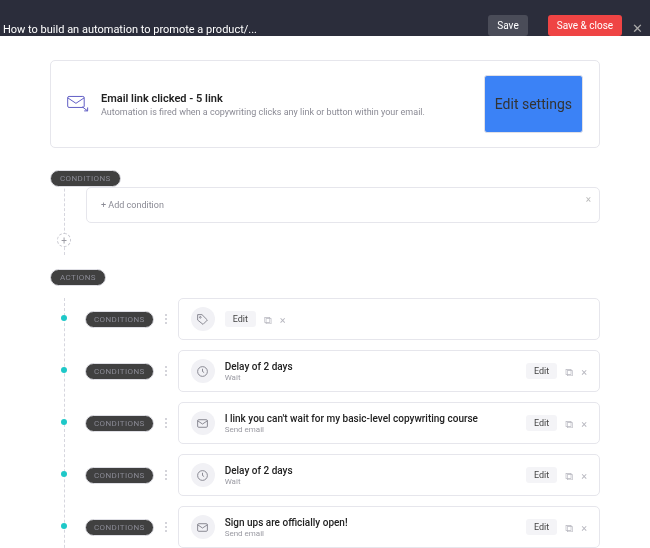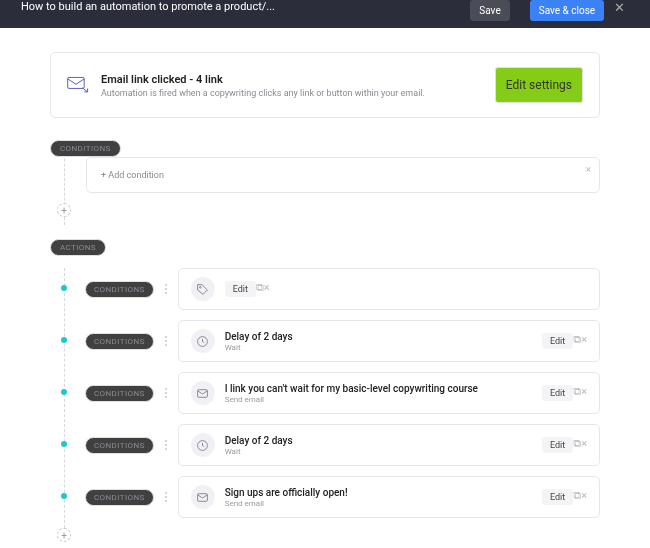--- a/index.html
+++ b/index.html
@@ -1,29 +1,29 @@
 <!DOCTYPE html>
 <html><head>
 <meta charset="utf-8">
 <style>
   *{box-sizing:border-box;margin:0;padding:0;font-family:-apple-system,BlinkMacSystemFont,"Segoe UI",Roboto,Arial,sans-serif}
   body{background:#fff;width:650px;height:548px;overflow:hidden}
-  .topbar{height:28px;background:#2b2d3b;display:flex;align-items:flex-start;padding:0 21px;color:#fff}
+  .topbar{height:36px;background:#2b2d3b;display:flex;align-items:flex-end;padding:0 3px;color:#fff}
   .topbar .title{font-size:11px;flex:1;white-space:nowrap;overflow:hidden;text-overflow:ellipsis}
   .btn{border:none;cursor:pointer;font-size:10px;border-radius:3px;padding:5px 9px}
   .btn-grey{background:#4a4c58;color:#fff;margin-right:20px}
-  .btn-purple{background:#3b82f6;color:#fff;margin-right:6px}
+  .btn-purple{background:#ef4444;color:#fff;margin-right:6px}
   .close{color:#aaa;font-size:13px;padding:0 4px;cursor:pointer}
   .page{padding:24px 50px 0 50px}
   .trigger{border:1px solid #e6e6ec;border-radius:5px;padding:14px 16px;display:flex;align-items:center}
   .trigger svg{width:22px;height:18px;stroke:#5b57c2;fill:none;stroke-width:1.4;margin-right:12px;flex:none}
   .trigger .tinfo{flex:1}
   .trigger .tt{font-size:11px;font-weight:600;color:#222}
   .trigger .td{font-size:9px;color:#8a8a94;margin-top:2px}
-  .btn-outline{background:#84cc16;border:1px solid #e0e0e6;color:#333;padding:10px 10px;font-size:12px;border-radius:3px}
+  .btn-outline{background:#3b82f6;border:1px solid #e0e0e6;color:#333;padding:20px 10px;font-size:14px;border-radius:3px}
   .section{position:relative;margin-top:18px}
   .pill{display:inline-block;border:1px solid #e0e0e6;border-radius:11px;font-size:8px;color:#8a8a94;padding:3px 9px;background:#404040;text-transform:uppercase;letter-spacing:.4px;position:relative;z-index:2}
   .pill.small{font-size:8px;padding:3px 8px}
   .vline{position:absolute;left:14px;top:8px;bottom:-20px;border-left:1px dashed #d6d6de;z-index:0}
   .vline.short{bottom:-8px}
   .cond-body{margin-left:36px;margin-top:0}
   .cond-card{border:1px solid #e6e6ec;border-radius:5px;padding:12px 14px;font-size:9px;color:#8a8a94;position:relative}
   .cond-card .x{position:absolute;right:8px;top:6px;color:#bbb;font-size:10px;cursor:pointer}
   .plus-circle{width:14px;height:14px;border:1px dashed #c8c8d0;border-radius:50%;display:flex;align-items:center;justify-content:center;font-size:10px;color:#9a9aa2;margin-left:7px;margin-top:10px;cursor:pointer;background:#fff;position:relative;z-index:2}
   .actions-body{margin-top:12px;position:relative}
@@ -31,21 +31,21 @@
   .dot{width:6px;height:6px;border-radius:50%;background:#1ec8c8;margin-top:17px;margin-left:11px;flex:none;position:relative;z-index:2}
   .row-cond{margin-left:18px;align-self:center}
   .drag{width:8px;align-self:center;margin-left:8px;margin-right:8px;display:flex;flex-direction:column;align-items:center;gap:2px}
   .drag span{width:2px;height:2px;border-radius:50%;background:#c6c6ce}
   .card{flex:1;border:1px solid #e6e6ec;border-radius:5px;padding:8px 12px;display:flex;align-items:center;min-height:40px}
   .icn{width:24px;height:24px;border-radius:50%;background:#f1f1f5;display:flex;align-items:center;justify-content:center;margin-right:10px;flex:none}
   .icn svg{width:13px;height:13px;stroke:#7a7a84;fill:none;stroke-width:1.6}
   .cinfo{flex:1;min-width:0}
   .ct{font-size:10px;color:#222;font-weight:500;white-space:nowrap;overflow:hidden;text-overflow:ellipsis}
   .cd{font-size:8px;color:#9a9aa2;margin-top:1px}
-  .card .act{display:flex;align-items:flex-start;}
+  .card .act{display:flex;align-items:flex-end;gap:8px}
   .edit{background:#f4f4f7;color:#444;border:none;font-size:9px;padding:3px 8px;border-radius:3px;cursor:pointer}
   .ic{color:#b8b8c0;font-size:11px;cursor:pointer}
   .actions-body .vline{top:0}
 </style>
 </head>
 <body>
 
 <div class="topbar">
   <div class="title">How to build an automation to promote a product/...</div>
   <button class="btn btn-grey">Save</button>
@@ -55,21 +55,21 @@
 
 <div class="page">
 
   <div class="trigger">
     <svg viewBox="0 0 32 24">
         <rect x="1" y="1" width="24" height="16" rx="2"></rect>
         <path d="M1 3l12 8 12-8"></path>
         <path d="M22 16l8 6m0-5v5h-5"></path>
       </svg>
     <div class="tinfo">
-      <div class="tt">Email link clicked - 4 link</div>
+      <div class="tt">Email link clicked - 5 link</div>
       <div class="td">Automation is fired when a copywriting clicks any link or button within your email.</div>
     </div>
     <button class="btn-outline">Edit settings</button>
   </div>
 
   <div class="section">
     <div class="vline short"></div>
     <span class="pill">CONDITIONS</span>
     <div class="cond-body">
       <div class="cond-card">

